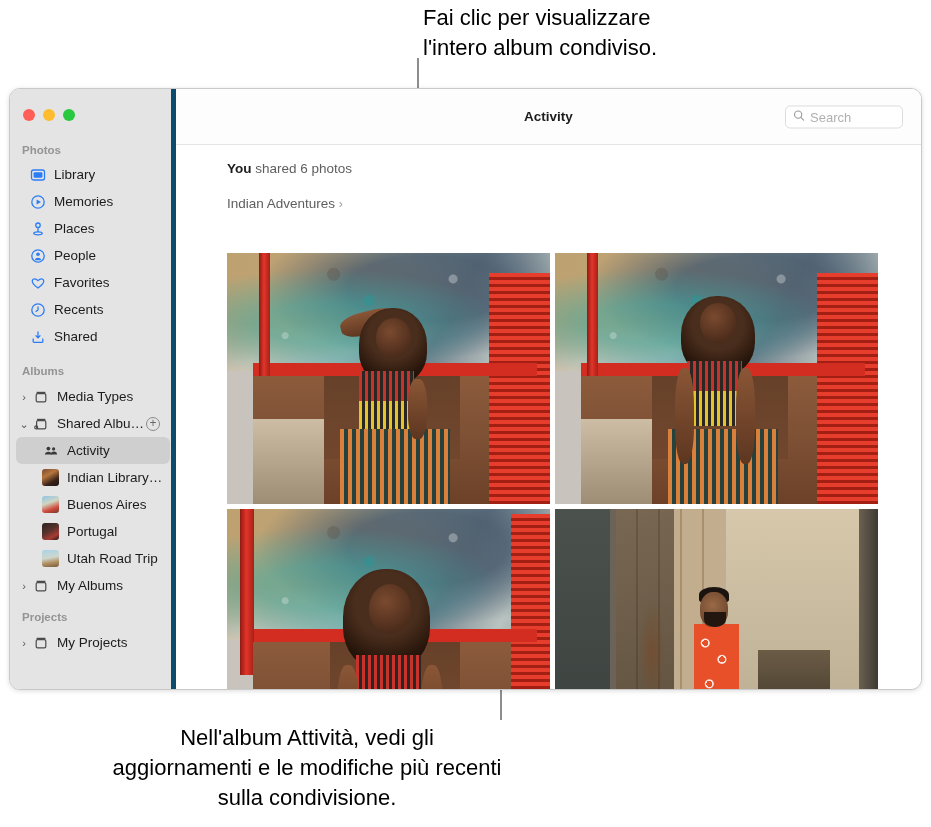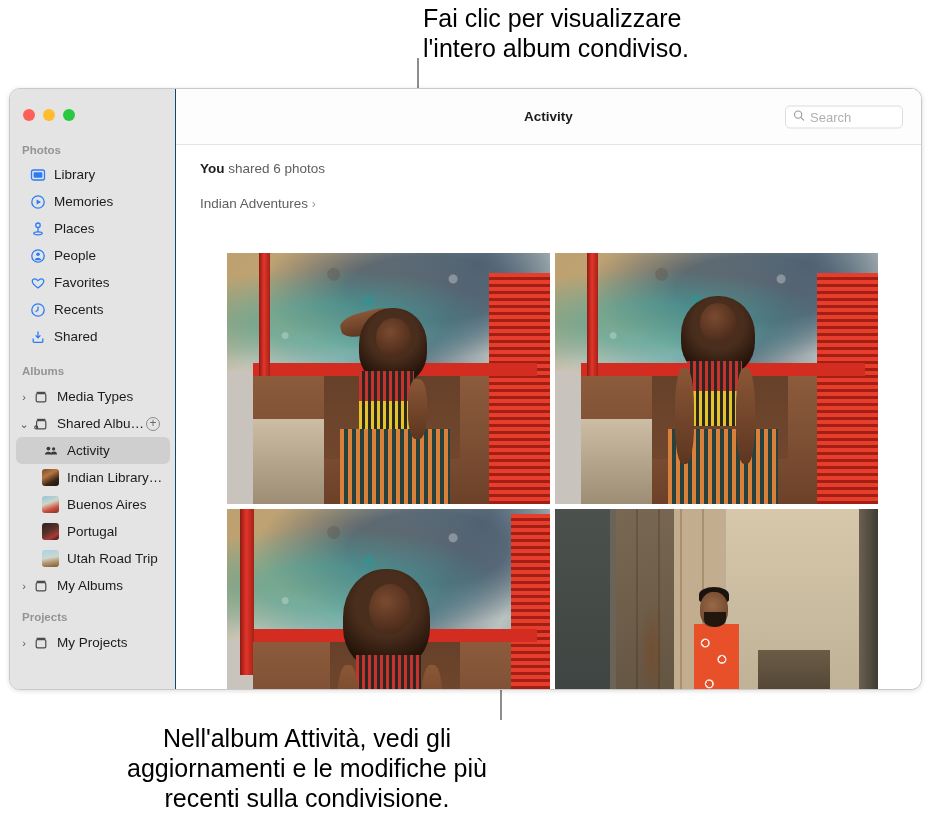--- a/index.html
+++ b/index.html
@@ -8,21 +8,21 @@
     background: #ffffff;
     font-family: "Liberation Sans", sans-serif;
     overflow: hidden;
   }
   .page { position: relative; width: 931px; height: 827px; }
 
   
   .callout {
     position: absolute;
     color: #000000;
-    font-size: 25px;
+    font-size: 22px;
     line-height: 30px;
     white-space: pre-line;
   }
   #callout-top { left: 423px; top: 3px; text-align: left; }
   #callout-bottom { left: 112px; top: 723px; width: 390px; text-align: center; }
 
   .leader {
     position: absolute;
     width: 2px;
     background: #8d8d8d;
@@ -40,21 +40,21 @@
     border: 1px solid #c9c9c9;
     box-shadow: 0 1px 5px rgba(0,0,0,0.14);
     overflow: hidden;
     display: flex;
   }
 
   
   .sidebar {
     width: 166px; height: 100%;
     background: #e4e4e4;
-    border-right: 1px solid #0c4a6e;
+    border-right: 5px solid #0c4a6e;
     position: relative;
     flex: 0 0 166px;
     padding-top: 0;
   }
   .traffic { position: absolute; left: 13px; top: 20px; display: flex; gap: 8px; }
   .light { width: 12px; height: 12px; border-radius: 50%; }
   .l-red { background: #ff5f57; }
   .l-yellow { background: #febc2e; }
   .l-green { background: #28c840; }
 
@@ -111,21 +111,21 @@
   .search {
     position: absolute; right: 18px; top: 50%; transform: translateY(-50%);
     width: 118px; height: 23px;
     border: 1px solid #dcdcdc; border-radius: 5px;
     display: flex; align-items: center; gap: 5px; padding: 0 7px;
     background: #ffffff;
   }
   .search-ph { font-size: 13px; color: #b0b0b0; }
 
   .content { position: relative; height: calc(100% - 56px); overflow: hidden; }
-  .act-head { padding: 16px 0 7px 24px; }
+  .act-head { padding: 16px 0 7px 51px; }
   .act-line1 { font-size: 13.5px; color: #5e5e5e; }
   .act-line1 b { color: #1c1c1c; font-weight: bold; }
   .act-line2 { font-size: 13.5px; color: #5e5e5e; margin-top: 20px; }
   .chev { color: #a0a0a0; font-size: 12px; }
 
   .grid {
     position: absolute; left: 51px; top: 108px;
     width: 651px; height: 492px;
     display: grid;
     grid-template-columns: 323px 323px;

